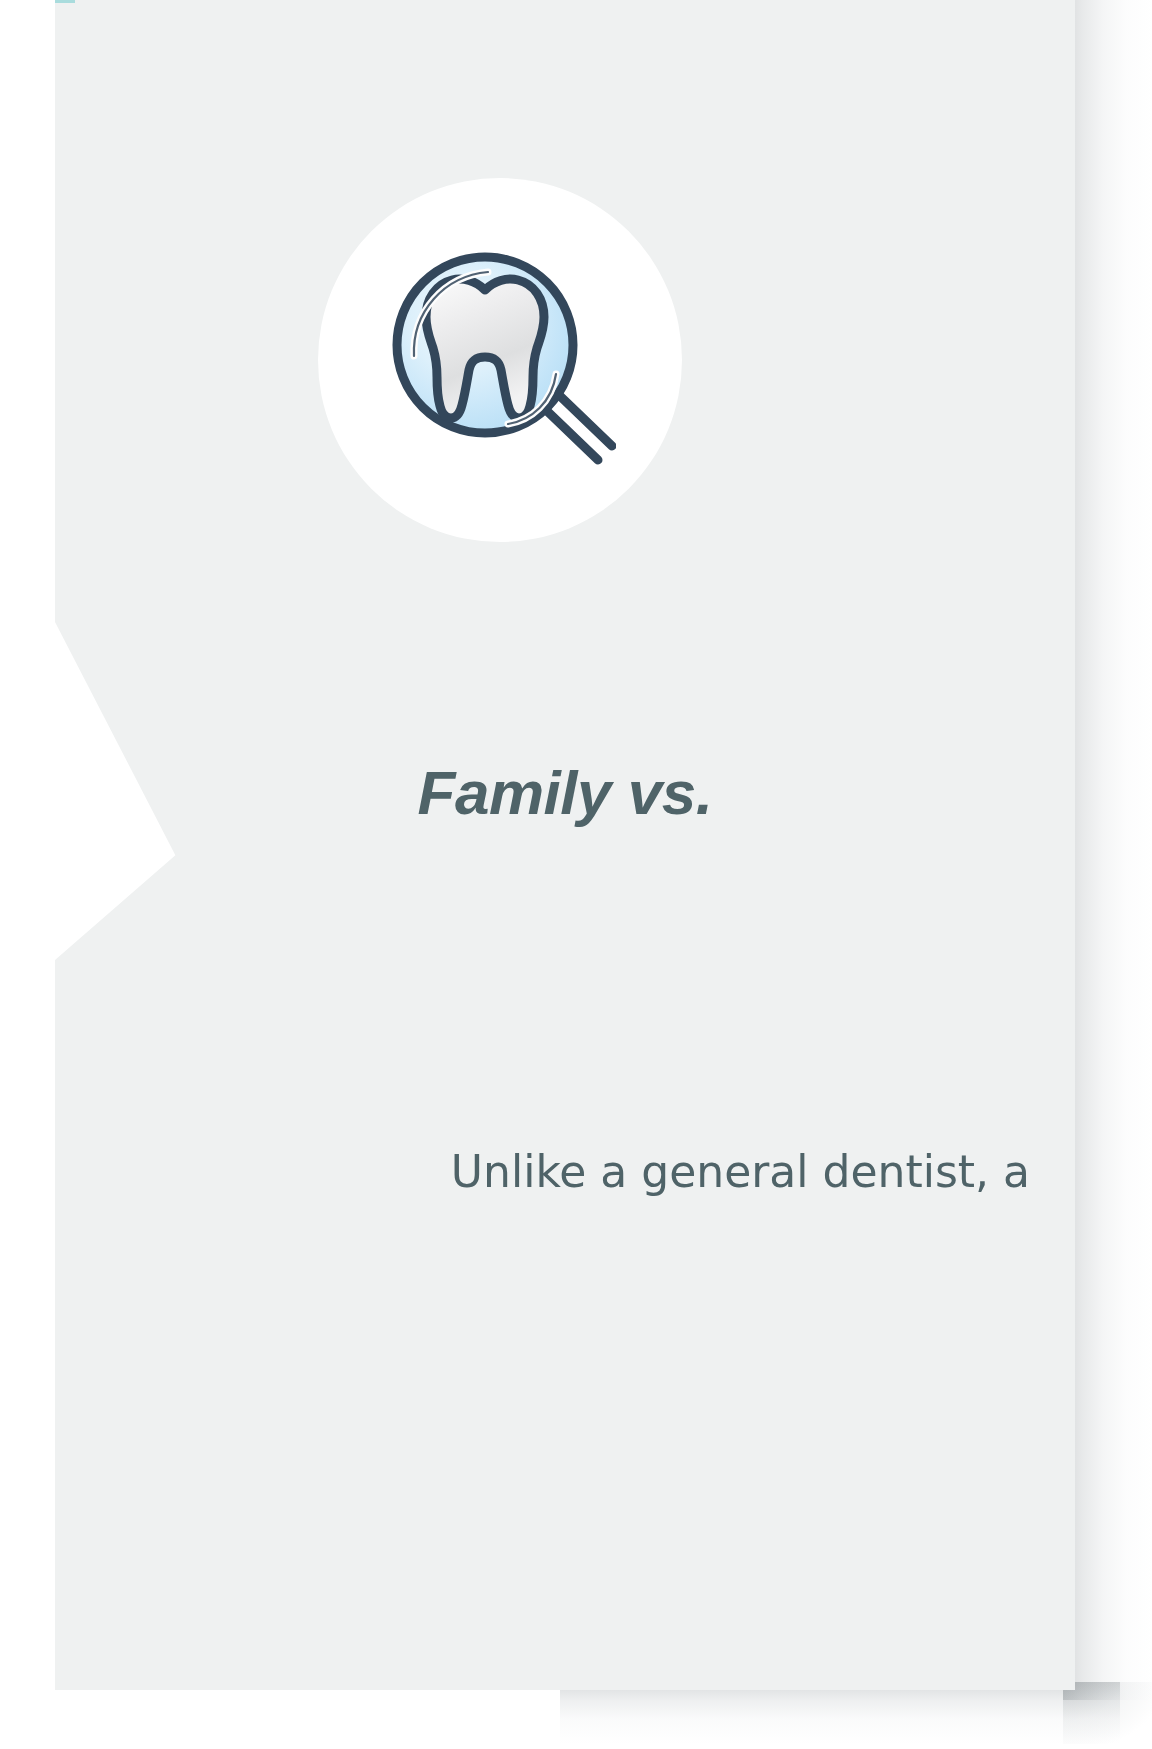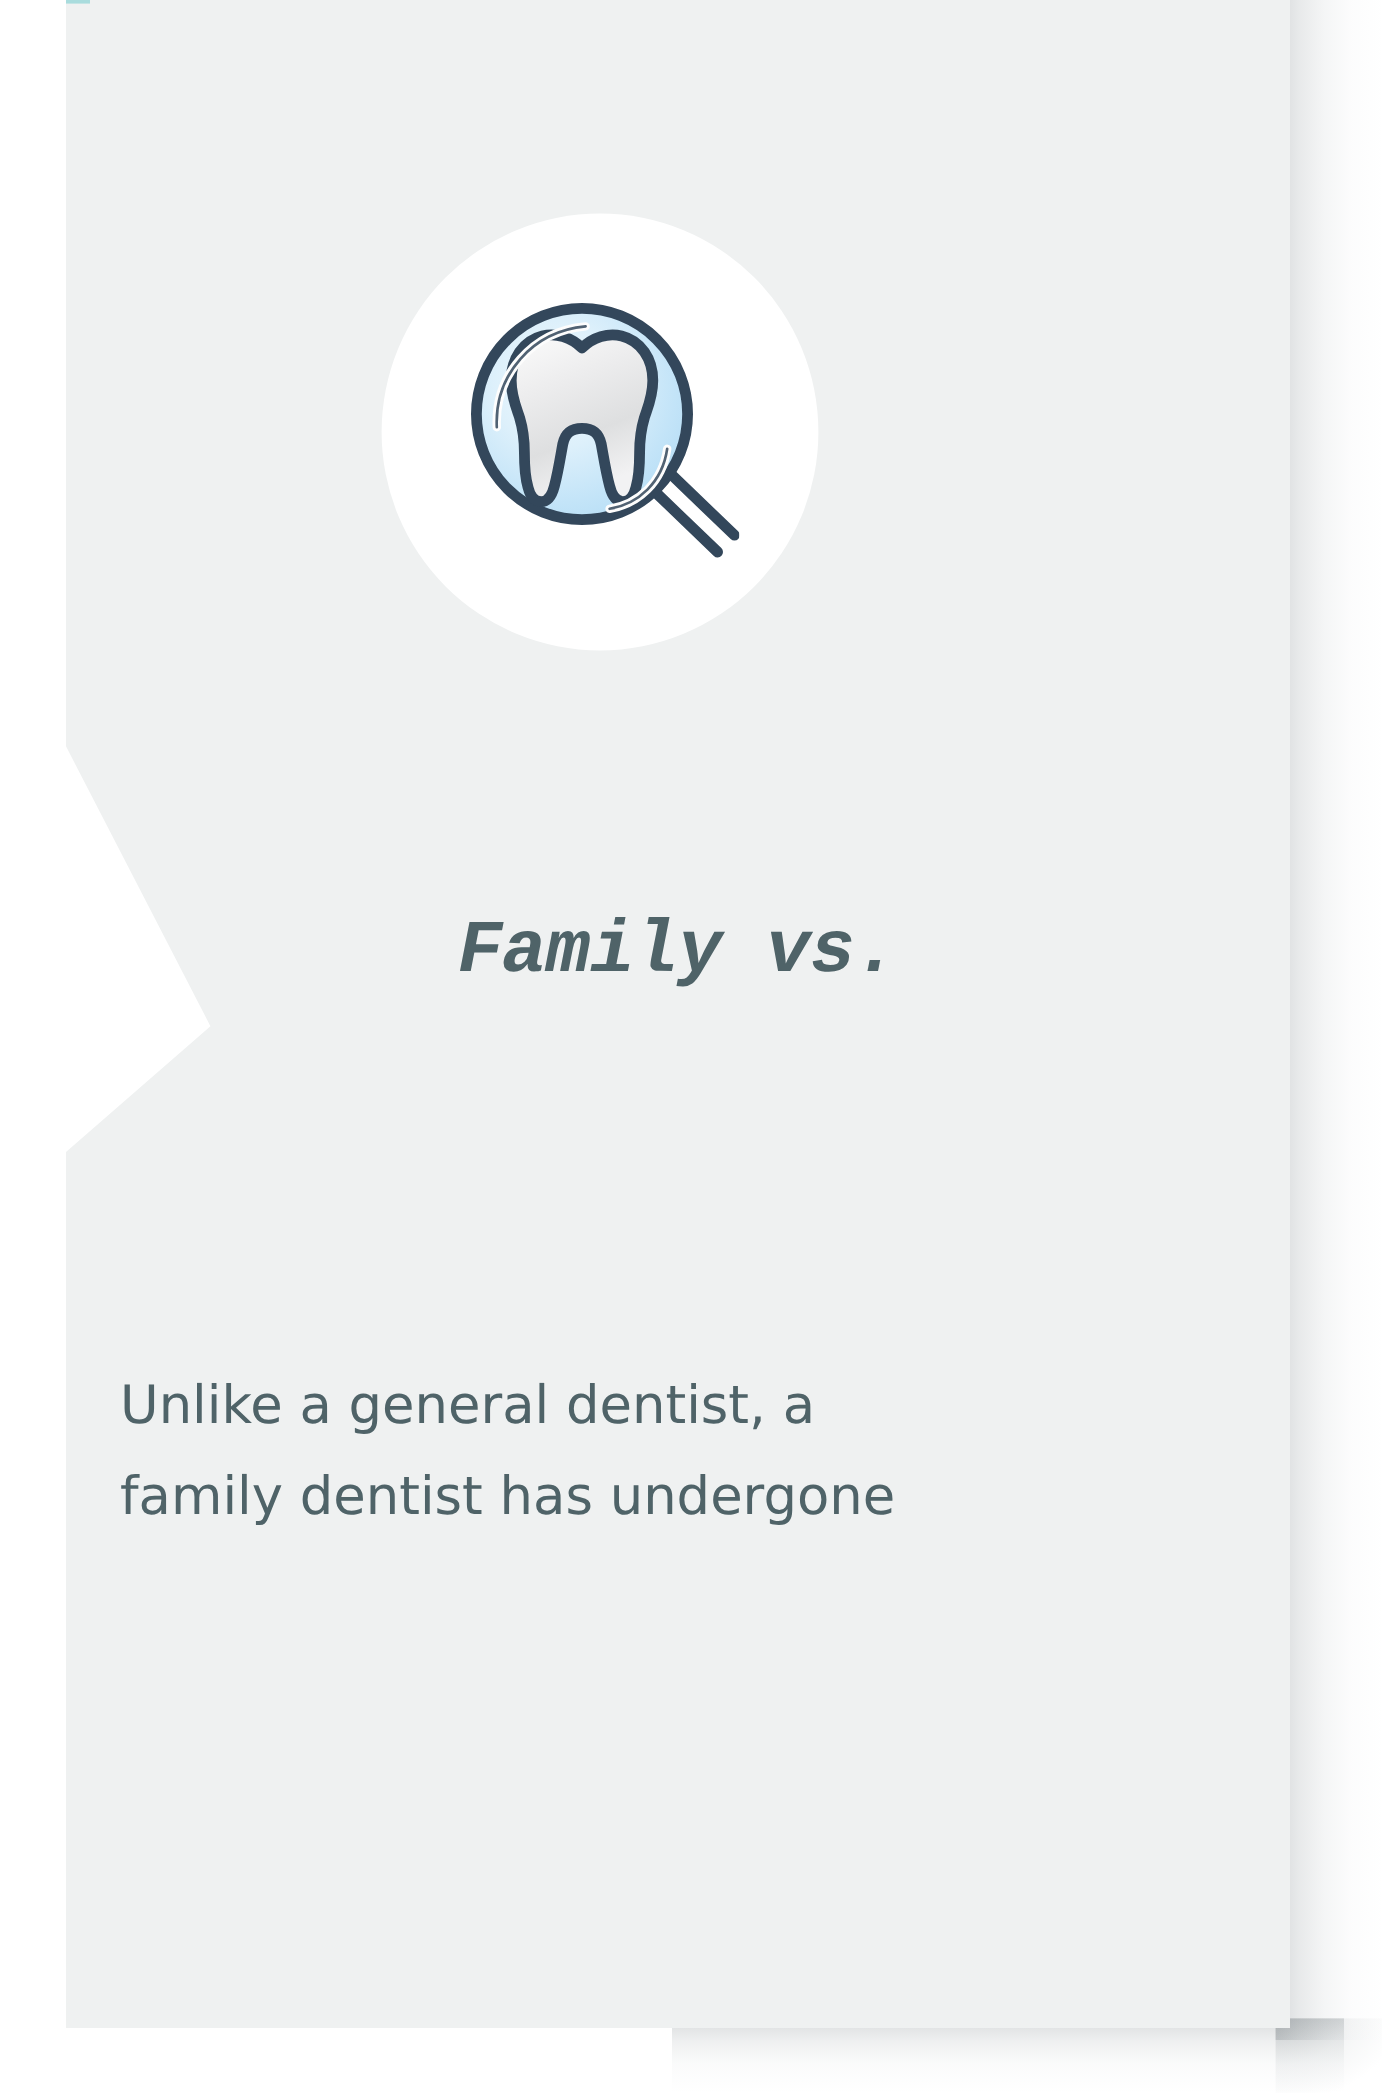--- a/index.html
+++ b/index.html
@@ -113,35 +113,35 @@
   }
 
   
   .title {
     position: absolute;
     left: 0px;
     top: 700px;
     width: 1020px;
     text-align: center;
     color: #4f6368;
-    font-family: Liberation Mono, monospace;
+    font-family: Liberation Sans, sans-serif;
     font-weight: 700;
     font-style: italic;
     font-size: 62px;
     line-height: 84px;
     letter-spacing: -0.5px;
   }
   .title .line { display: block; white-space: nowrap; }
 
   .body-text {
     position: absolute;
     left: 45px;
     top: 1090px;
     width: 930px;
-    text-align: left;
+    text-align: right;
     color: #4f6368;
     font-family: "DejaVu Sans", sans-serif;
     font-weight: 400;
     font-size: 44px;
     line-height: 76px;
   }
   .body-text .line { display: block; white-space: nowrap; }
 </style>
 </head>
 <body>
@@ -207,17 +207,16 @@
         </svg>
       </span>
     </div>
 
     <h2 class="title">
       <span class="line">Family vs.</span>
     </h2>
 
     <p class="body-text">
       <span class="line">Unlike a general dentist, a</span>
-      <span class="line">family dentist has undergone</span>
     </p>
 
   </div>
 </div>
 
 </body></html>

